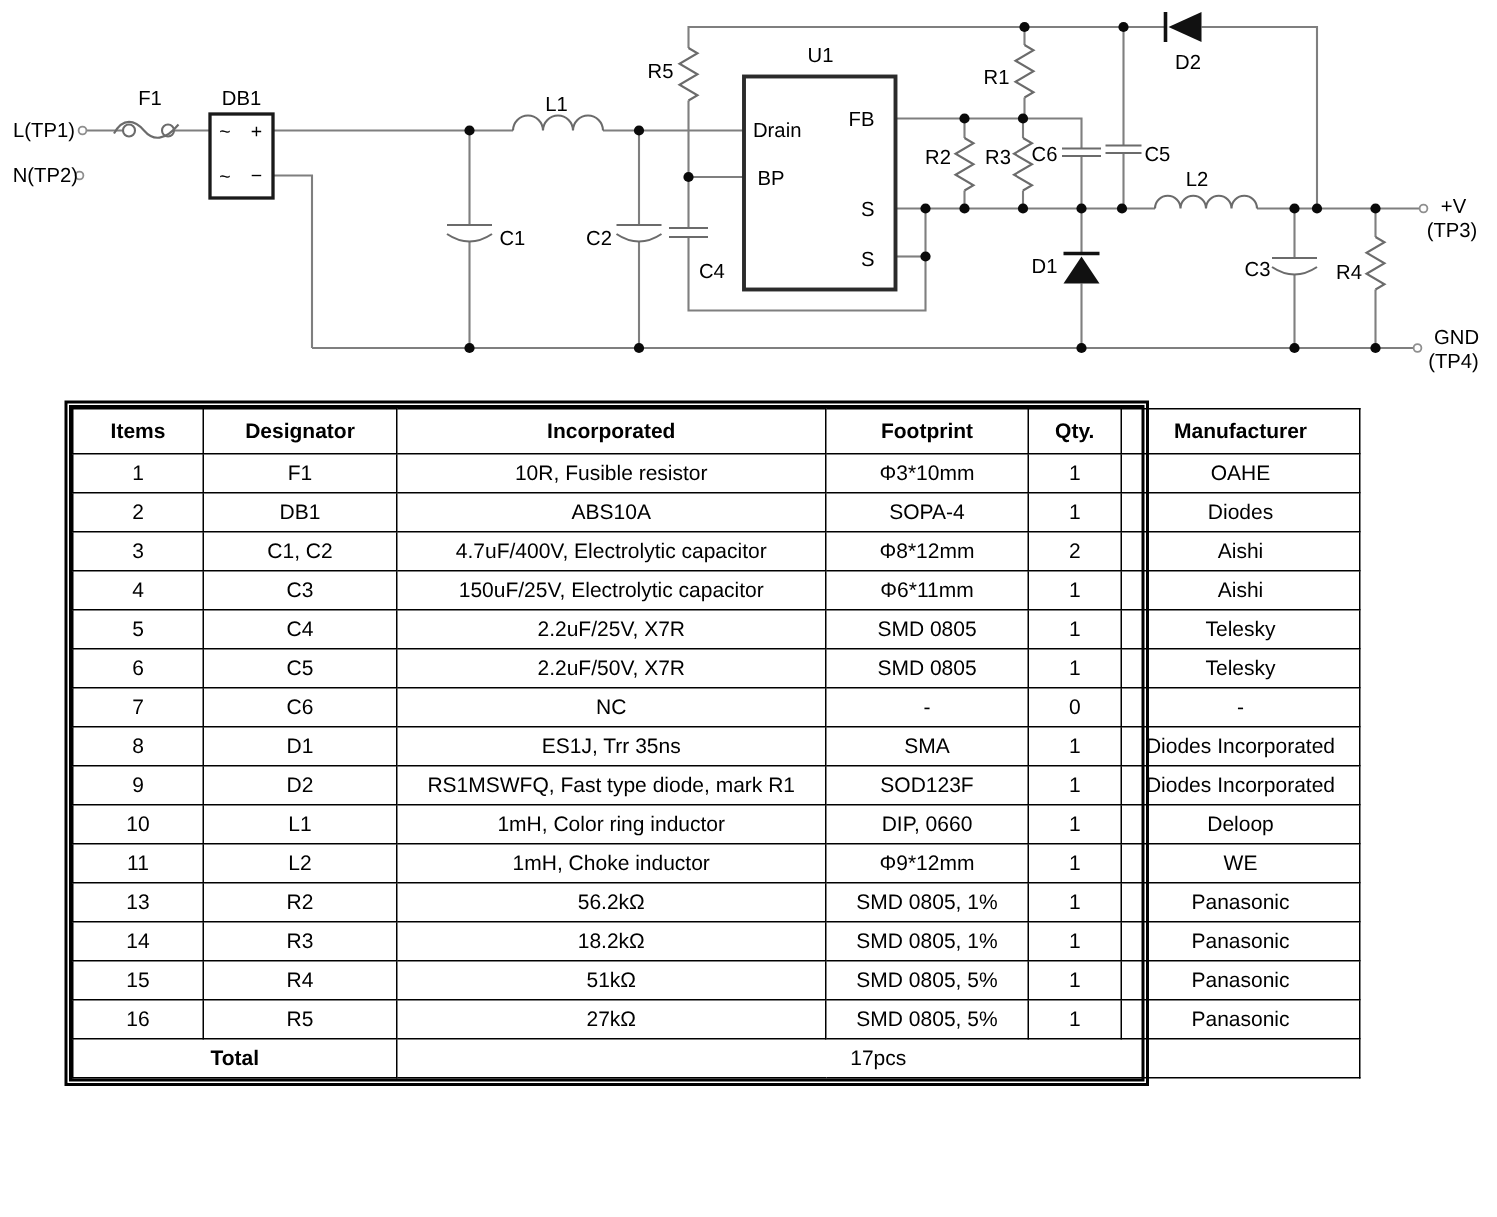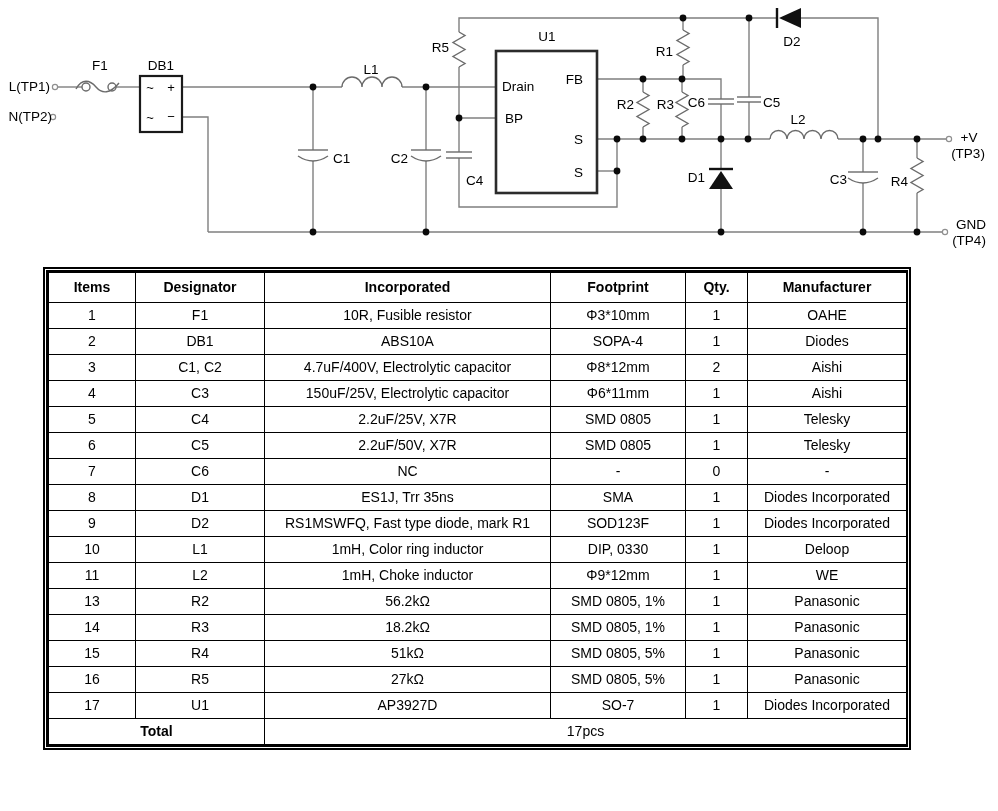--- a/index.html
+++ b/index.html
@@ -19,21 +19,21 @@
   .sym   { stroke:#6b6b6b; stroke-width:1.4; fill:none; }
   .box   { stroke:#2b2b2b; stroke-width:2.6; fill:none; }
   .dbox  { stroke:#1a1a1a; stroke-width:2.2; fill:none; }
   .dot   { fill:#0a0a0a; stroke:none; }
   .term  { stroke:#8f8f8f; stroke-width:1.2; fill:#ffffff; }
   .dio   { fill:#111111; stroke:none; }
   .bar   { stroke:#111111; stroke-width:2.4; fill:none; }
 
   .bom-wrap {
     margin:9px 16px 0 43px;
-    width:868px;
+    width:723px;
     border:5px double #000;
     box-sizing:border-box;
   }
   table.bom {
     border-collapse:collapse;
     width:100%;
     table-layout:fixed;
   }
   table.bom th, table.bom td {
     border:1px solid #000;
@@ -332,21 +332,21 @@
     <td>D2</td>
     <td>RS1MSWFQ, Fast type diode, mark R1</td>
     <td>SOD123F</td>
     <td>1</td>
     <td>Diodes Incorporated</td>
   </tr>
         <tr>
     <td>10</td>
     <td>L1</td>
     <td>1mH, Color ring inductor</td>
-    <td>DIP, 0330</td>
+    <td>DIP, 0660</td>
     <td>1</td>
     <td>Deloop</td>
   </tr>
         <tr>
     <td>11</td>
     <td>L2</td>
     <td>1mH, Choke inductor</td>
     <td>Φ9*12mm</td>
     <td>1</td>
     <td>WE</td>
@@ -375,28 +375,20 @@
     <td>1</td>
     <td>Panasonic</td>
   </tr>
         <tr>
     <td>16</td>
     <td>R5</td>
     <td>27kΩ</td>
     <td>SMD 0805, 5%</td>
     <td>1</td>
     <td>Panasonic</td>
-  </tr>
-        <tr>
-    <td>17</td>
-    <td>U1</td>
-    <td>AP3927D</td>
-    <td>SO-7</td>
-    <td>1</td>
-    <td>Diodes Incorporated</td>
   </tr>
       </tbody>
     <tfoot>
       <tr>
         <td class="total-label" colspan="2">Total</td>
         <td colspan="4">17pcs</td>
       </tr>
     </tfoot>
   </table>
 </div>

